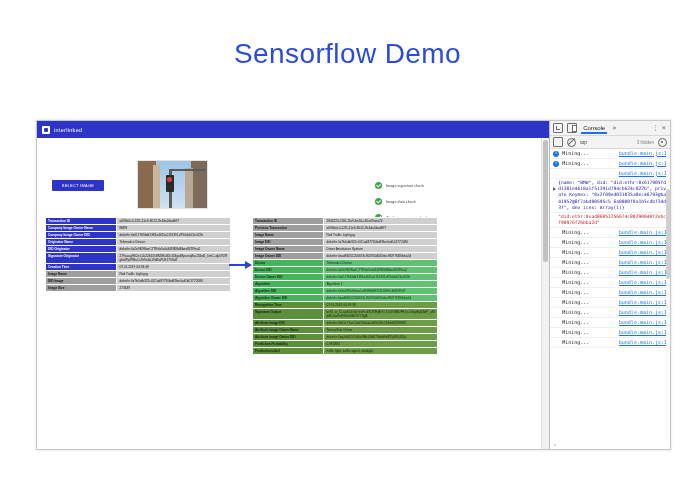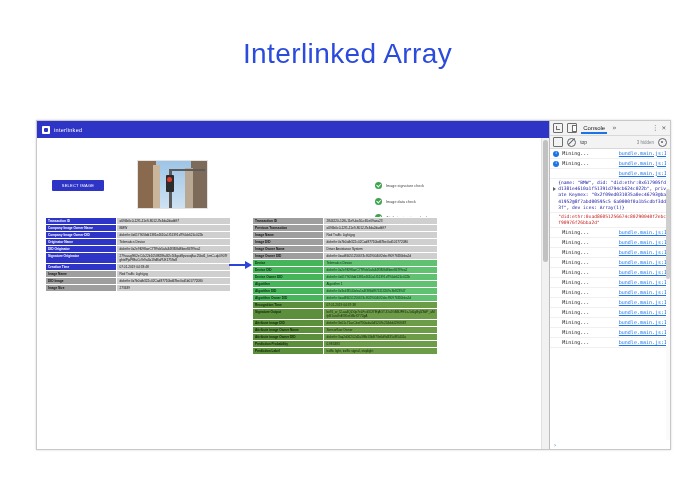--- a/index.html
+++ b/index.html
@@ -129,21 +129,21 @@
     word-break:break-all;border-bottom:1px solid #f0f0f0;}
   #dt-prompt{padding:1px 3px;font-size:6px;color:#1a73e8;}
   #dt-scroll{position:absolute;right:0;top:0;width:4px;bottom:0;background:#fafafa;}
   #dt-scroll .thumb{position:absolute;left:0;top:40px;width:4px;height:90px;background:#cfcfcf;border-radius:2px;}
 </style>
 </head>
 <body>
 
 <div id="slide">
 
-  <div id="slide-title">Interlinked Array</div>
+  <div id="slide-title">Sensorflow Demo</div>
 
   <div id="browser">
 
     <div id="page-pane">
 
       <div id="appbar">
         <span class="logo-sq"></span>
         <span class="brand">interlinked</span>
       </div>
 

